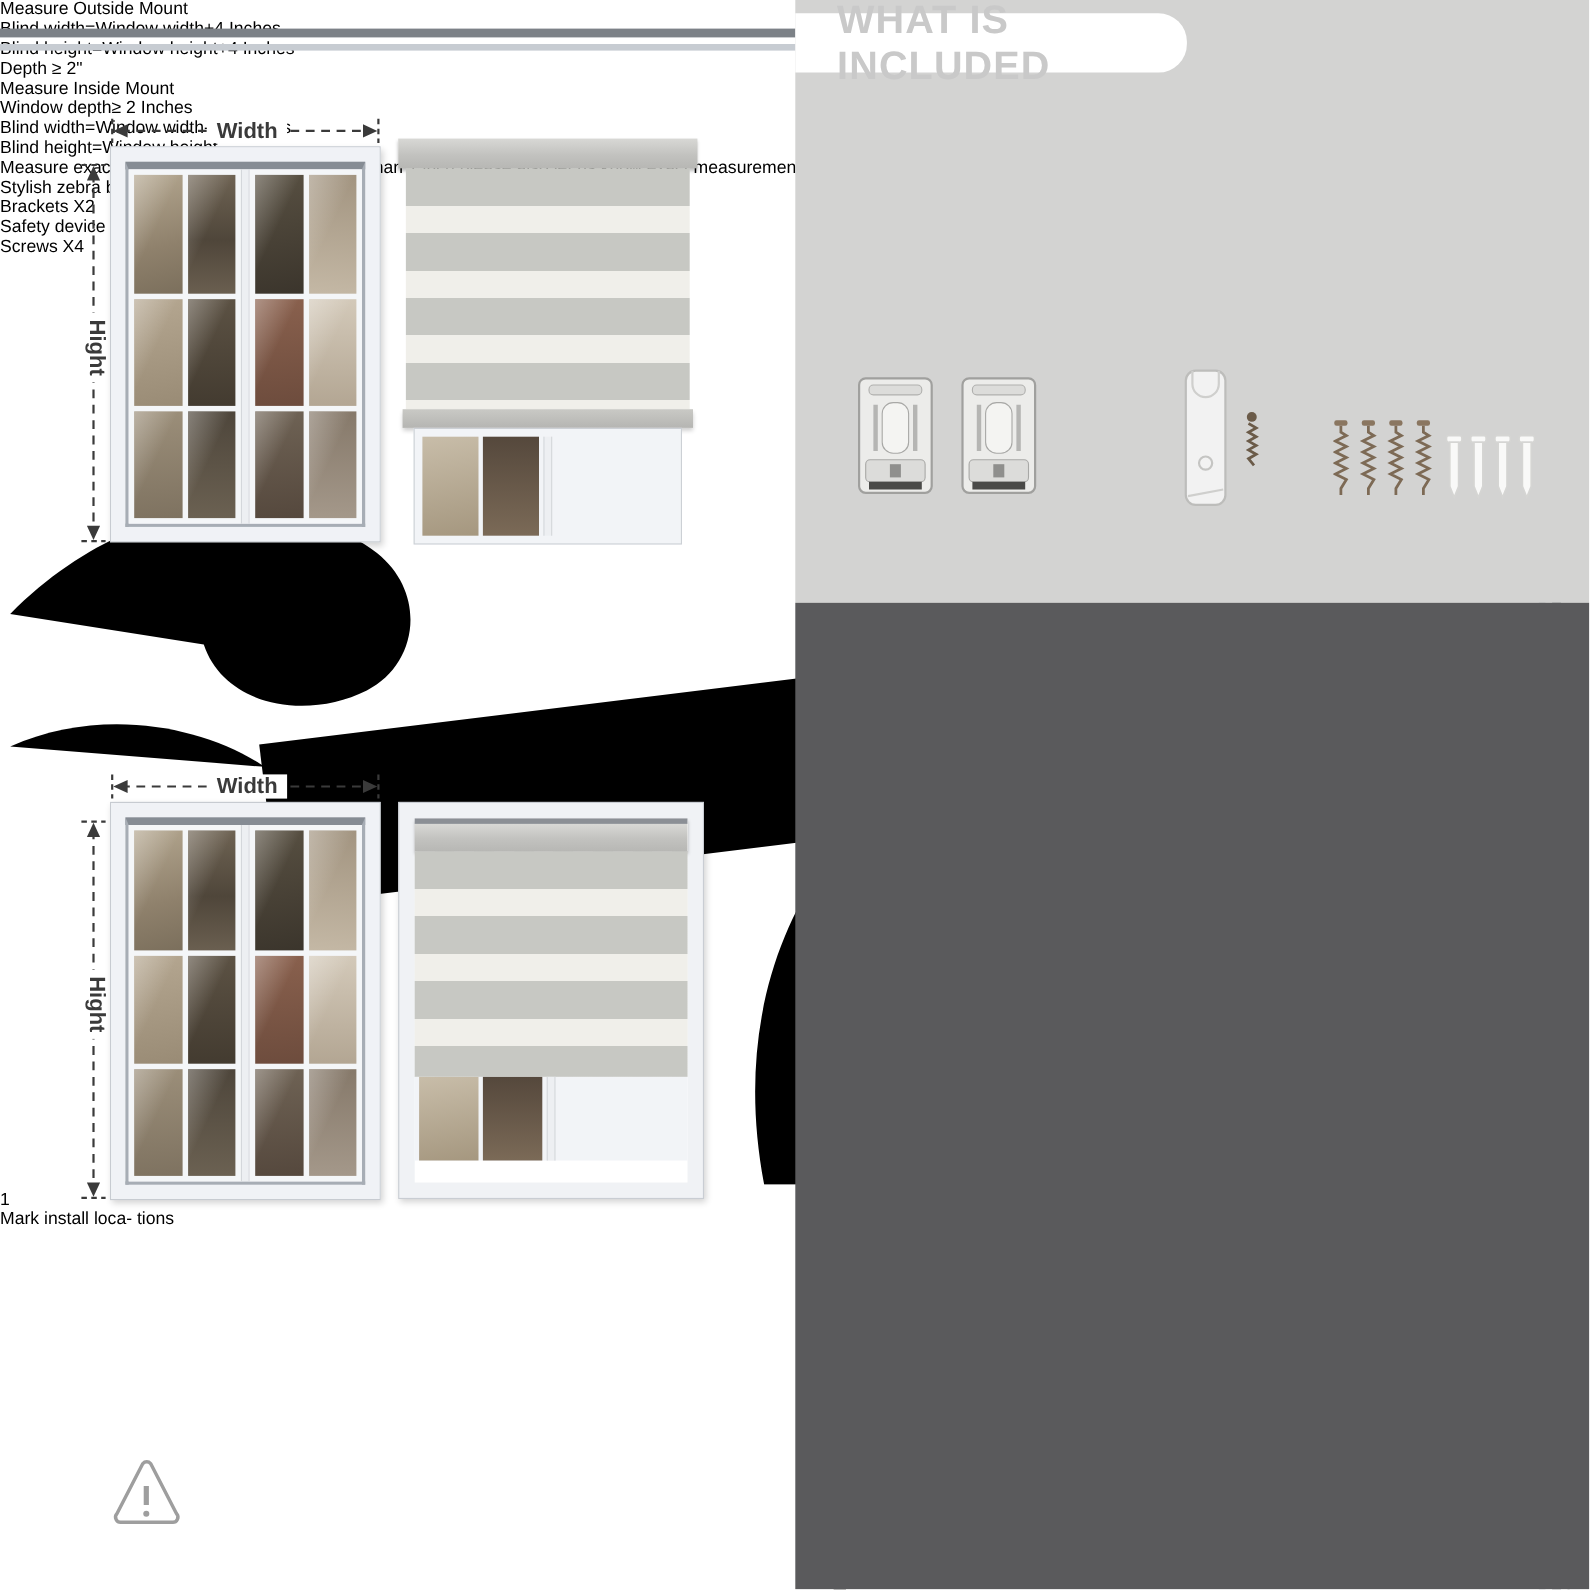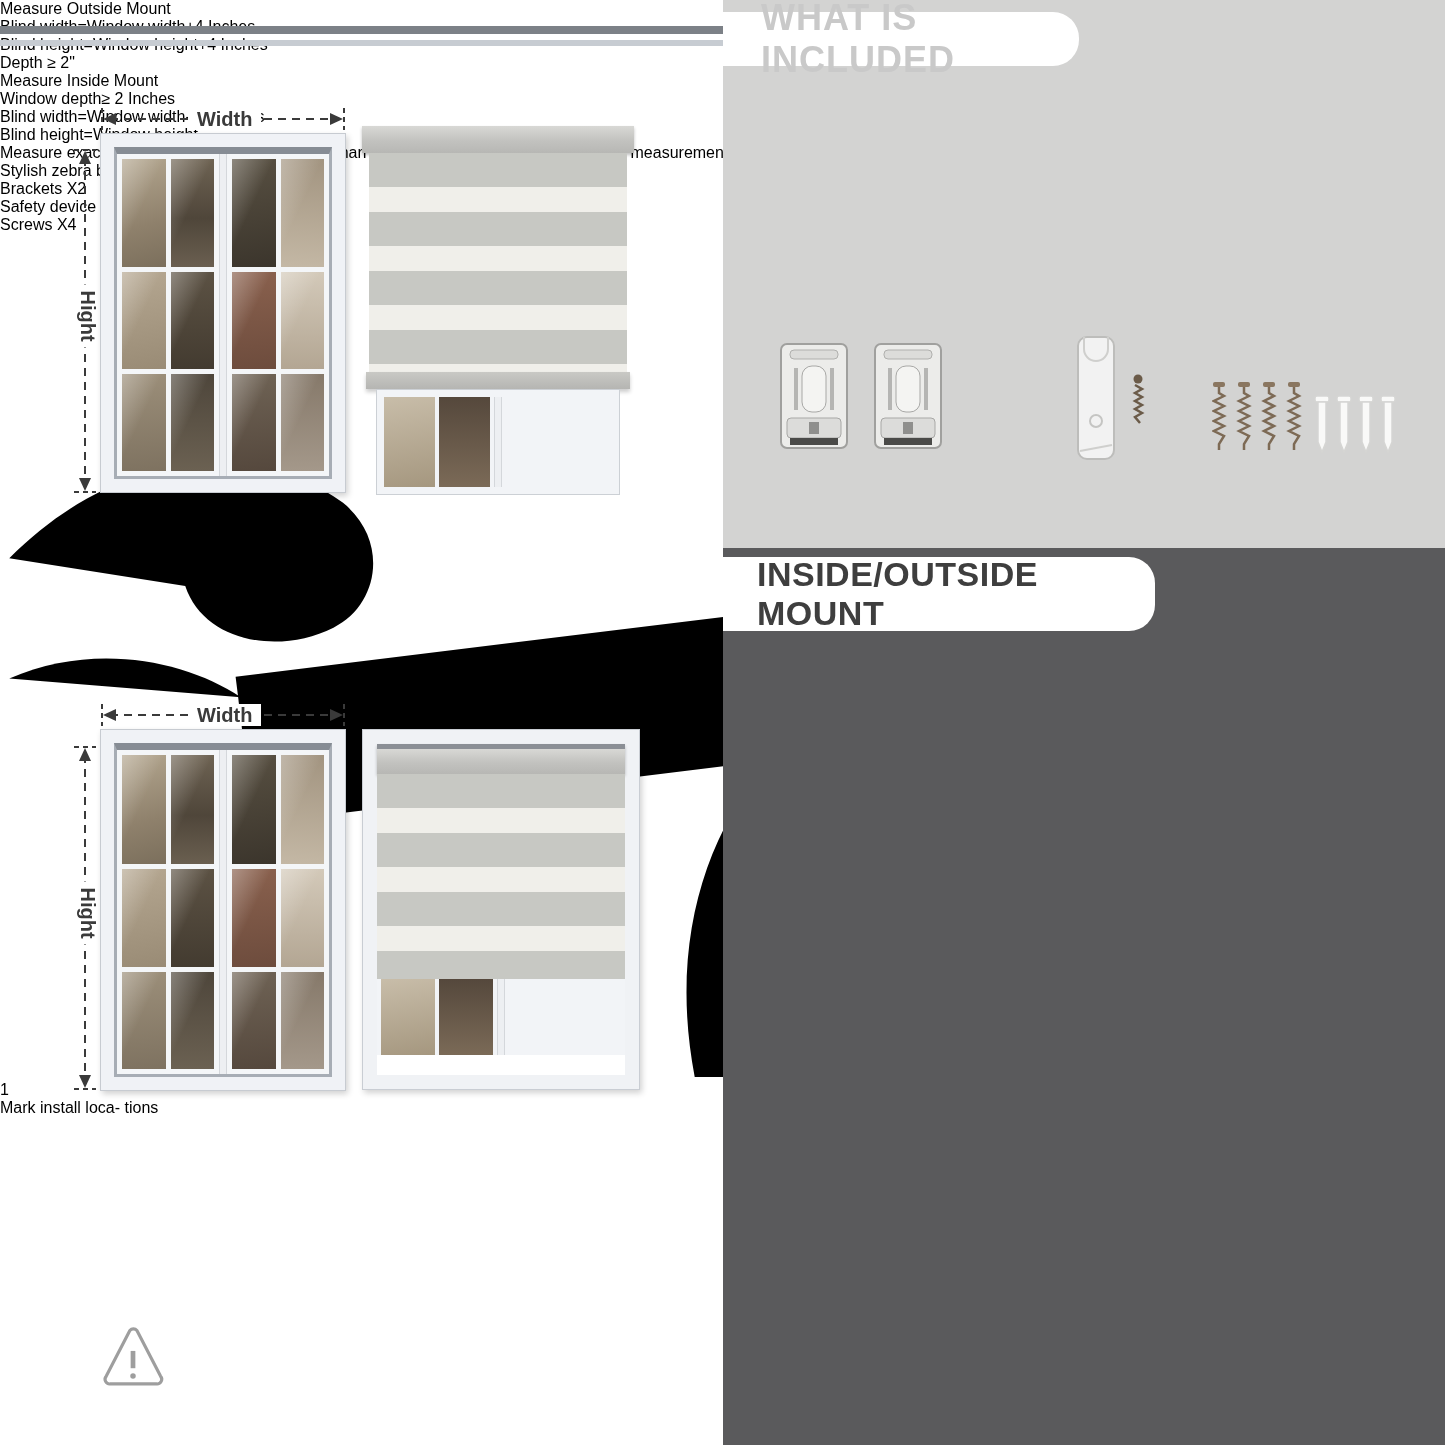--- a/index.html
+++ b/index.html
@@ -351,23 +351,20 @@
     </g>
   </svg>
 
   <div class="inc-label" style="left:861px;" data-name="brackets-label">Brackets X2</div>
   <div class="inc-label" style="left:1090px;" data-name="safety-device-label">Safety device X1</div>
   <div class="inc-label" style="left:1297px;" data-name="screws-label">Screws X4</div>
 
   
   <div class="right-bottom" data-name="mount-instructions-section"></div>
 
-  <div class="pill pill-mount" data-name="mount-header">
-    <span data-name="mount-title">INSIDE/OUTSIDE MOUNT</span>
-  </div>
 
   
   <div class="panel-wrap" style="left:752px;top:652px;" data-name="step-1-panel">
     <div class="panel" data-name="step-1-image">
       <svg class="lineart" viewBox="0 0 312 182" data-name="mark-locations-drawing">
         <path d="M2,70 C28,44 58,46 74,58 C84,66 82,80 72,85 C60,91 44,88 40,76"></path>
         <path d="M2,96 C20,88 40,92 52,100"></path>
         <g transform="rotate(-7 130 100)">
           <rect x="52" y="86" width="166" height="32"></rect>
           <path d="M64,86 v8 M78,86 v8 M92,86 v14 M106,86 v8 M120,86 v8 M134,86 v14 M148,86 v8 M162,86 v8 M176,86 v14 M190,86 v8 M204,86 v8"></path>

